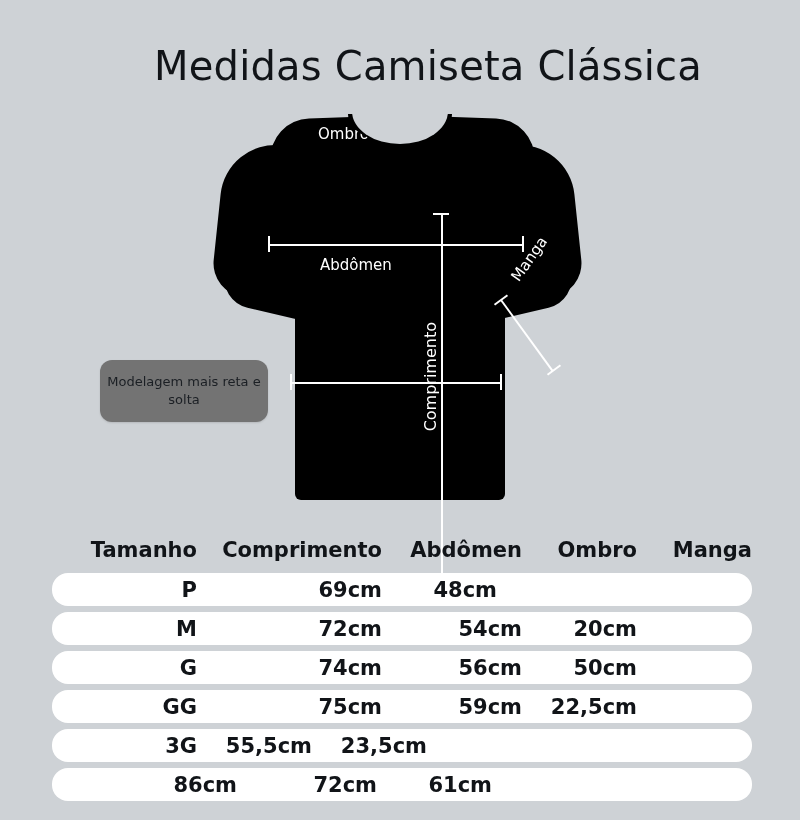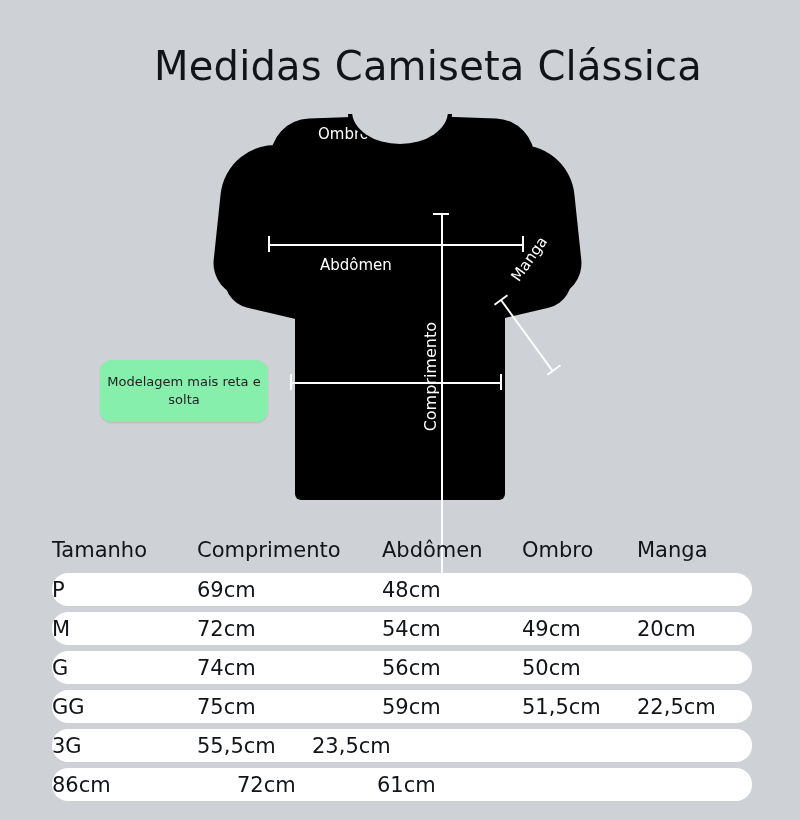--- a/index.html
+++ b/index.html
@@ -133,21 +133,21 @@
     font-size: 15px;
   }
 
   
   .callout {
     position: absolute;
     left: 100px;
     top: 265px;
     width: 168px;
     height: 62px;
-    background: #86efac;
+    background: #737373;
     border-radius: 12px;
     display: flex;
     align-items: center;
     justify-content: center;
     text-align: center;
     font-size: 13px;
     color: #1b1f24;
     line-height: 1.35;
     box-shadow: 0 1px 2px rgba(0,0,0,0.12);
   }
@@ -169,21 +169,22 @@
     height: 30px;
     margin-bottom: 8px;
   }
   .trow.body {
     background: #ffffff;
     border-radius: 16px;
   }
   .cell {
     font-size: 21px;
     color: #111418;
-    text-align: left;
+    text-align: right;
+    font-weight: bold;
   }
   .c0 { width: 145px; }
   .c1 { width: 185px; }
   .c2 { width: 140px; }
   .c3 { width: 115px; }
   .c4 { width: 115px; }
   .thead .cell { font-size: 21px; }
 </style>
 </head>
 <body>
@@ -240,36 +241,34 @@
   <div class="trow body">
     <div class="cell c0">P</div>
     <div class="cell c1">69cm</div>
     <div class="cell c3">48cm</div>
   </div>
 
   <div class="trow body">
     <div class="cell c0">M</div>
     <div class="cell c1">72cm</div>
     <div class="cell c2">54cm</div>
-    <div class="cell c3">49cm</div>
     <div class="cell c4">20cm</div>
   </div>
 
   <div class="trow body">
     <div class="cell c0">G</div>
     <div class="cell c1">74cm</div>
     <div class="cell c2">56cm</div>
     <div class="cell c3">50cm</div>
   </div>
 
   <div class="trow body">
     <div class="cell c0">GG</div>
     <div class="cell c1">75cm</div>
     <div class="cell c2">59cm</div>
-    <div class="cell c3">51,5cm</div>
     <div class="cell c4">22,5cm</div>
   </div>
 
   <div class="trow body">
     <div class="cell c0">3G</div>
     <div class="cell c3">55,5cm</div>
     <div class="cell c4">23,5cm</div>
   </div>
 
   <div class="trow body">

